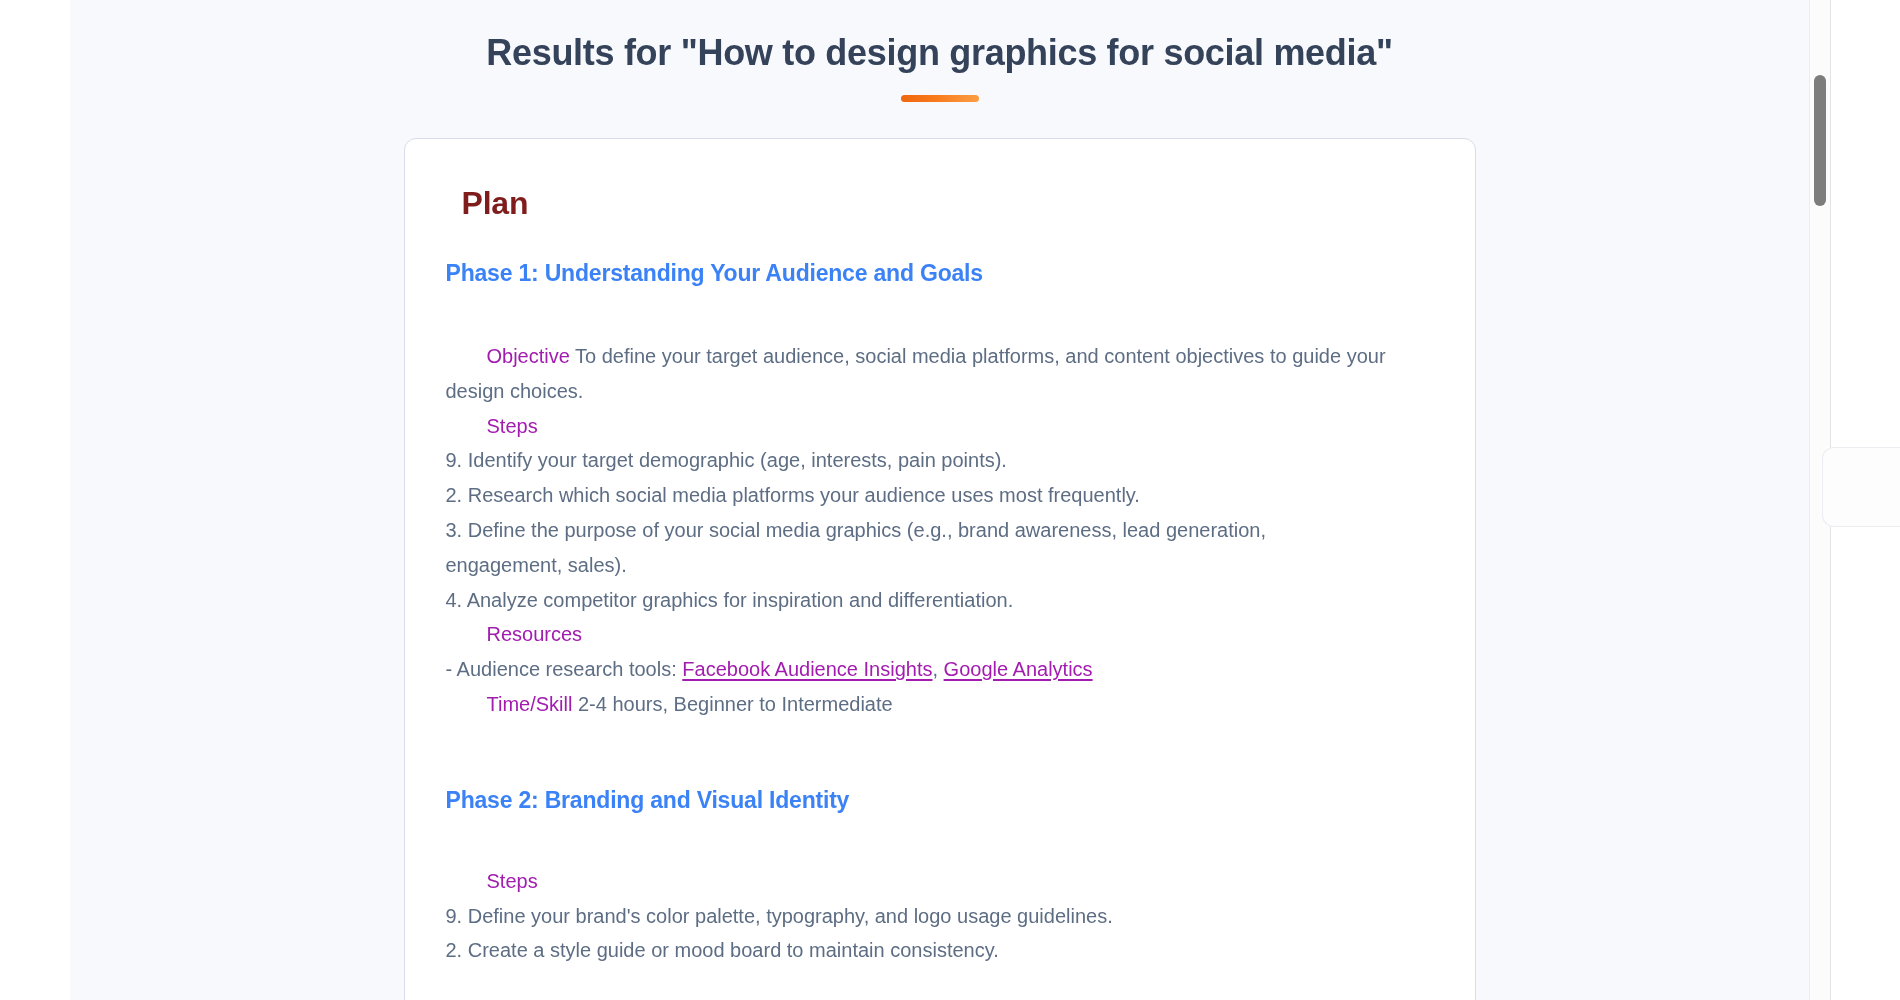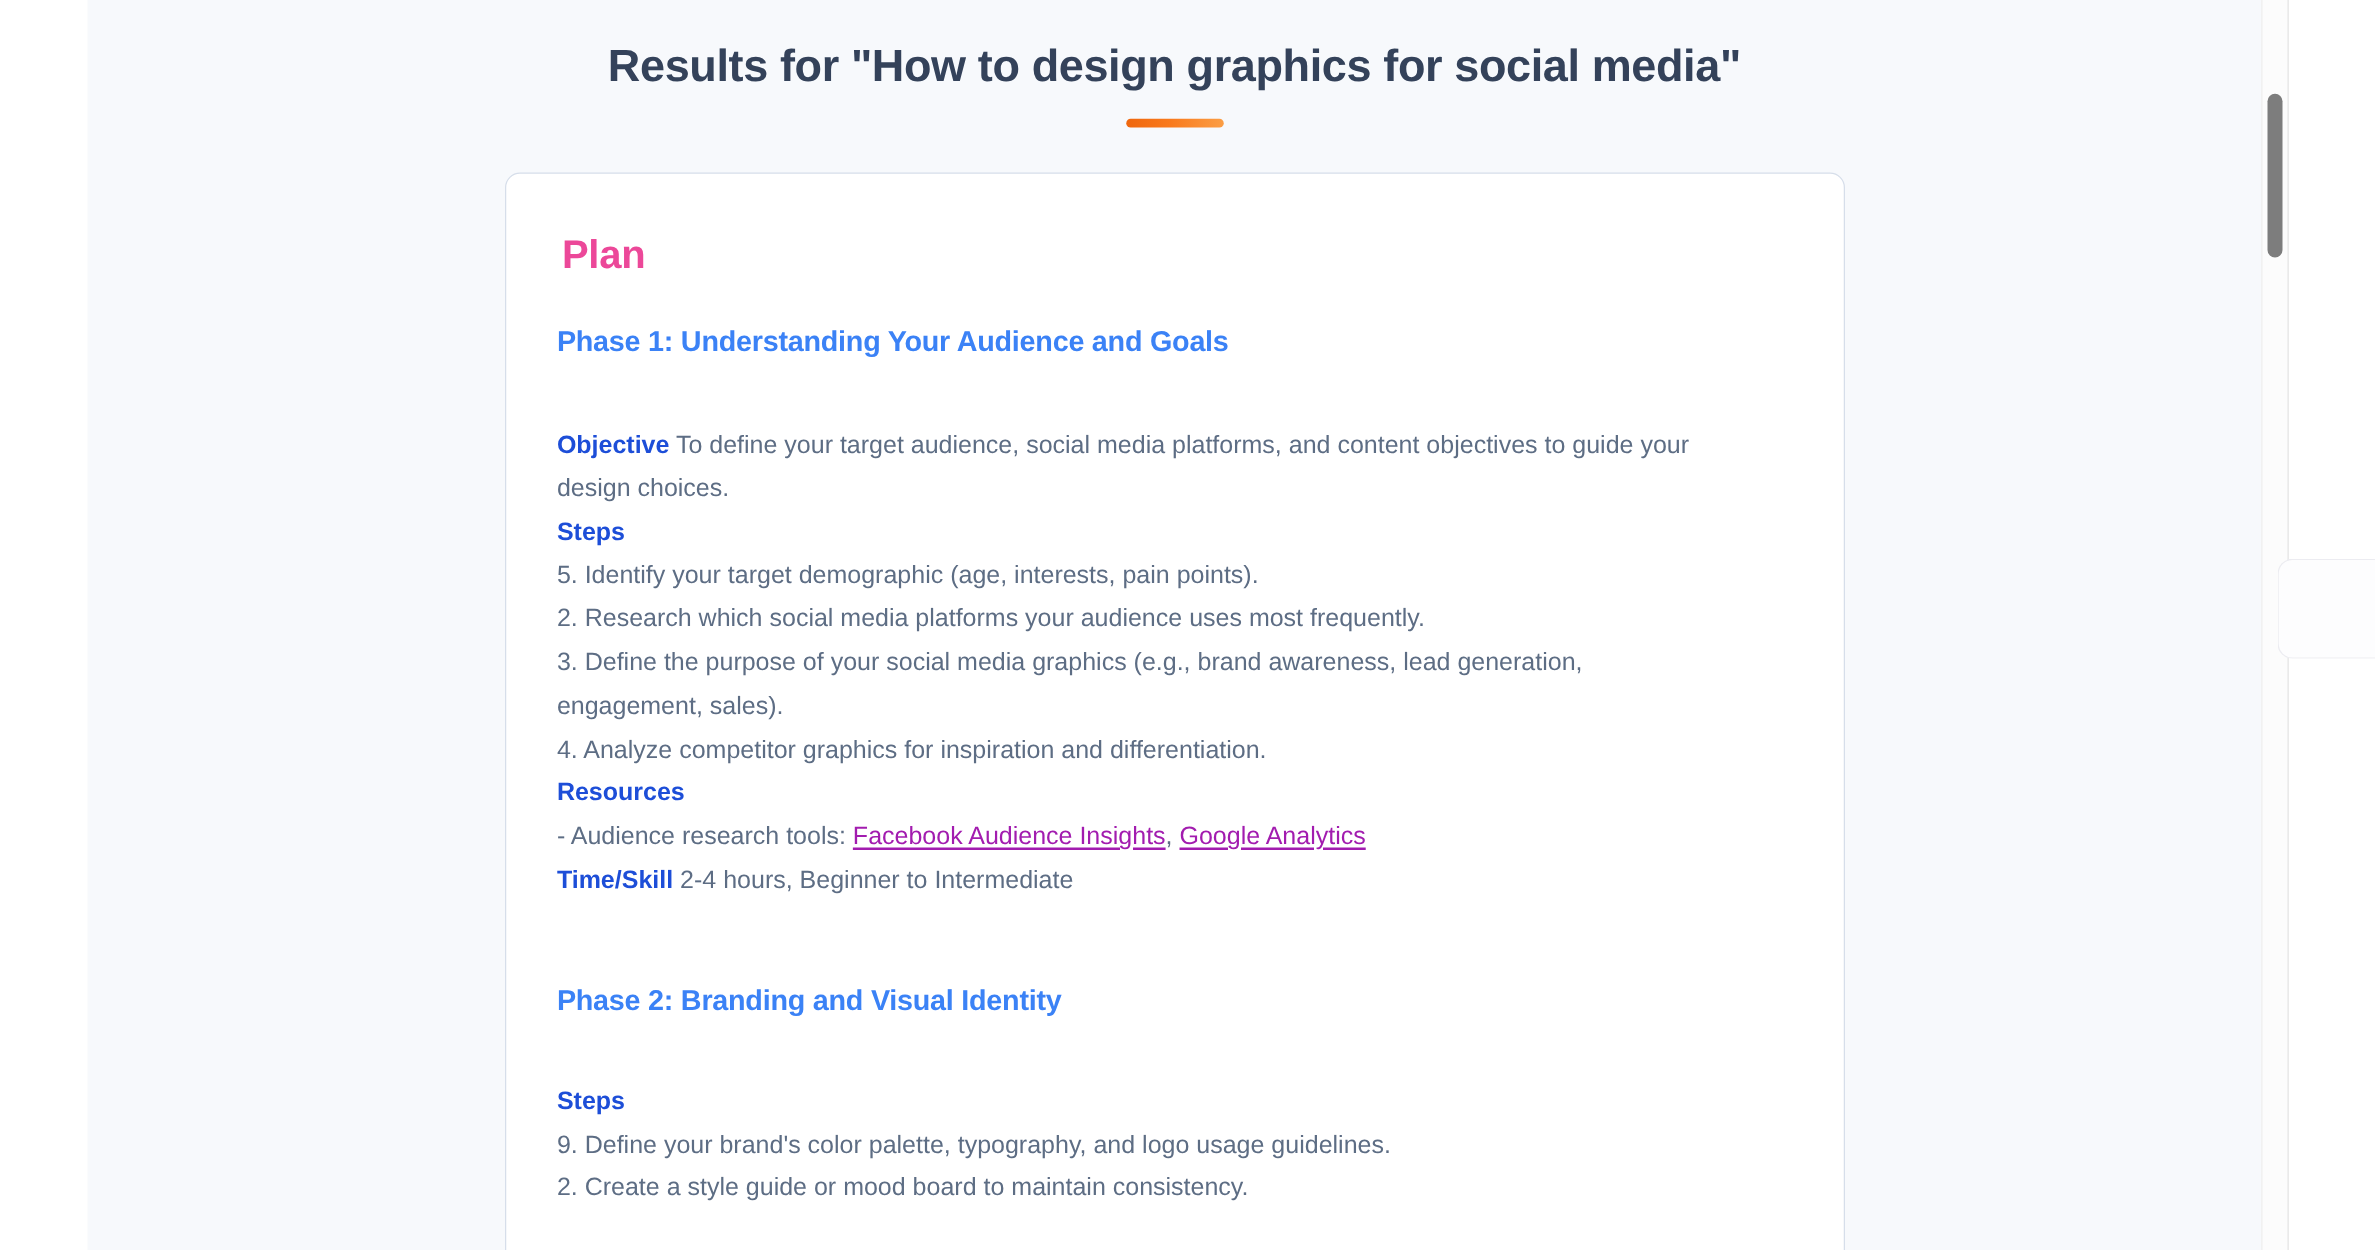--- a/index.html
+++ b/index.html
@@ -20,35 +20,35 @@
   .title-divider{
     width:78px;height:7px;border-radius:4px;margin:24px auto 0;
     background:linear-gradient(90deg,#ef670e 0%,#f97a1d 45%,#fb9e45 100%);
   }
   .plan-card{
     box-sizing:border-box;width:1072px;margin:36px auto 0;
     background:#ffffff;border:1.5px solid #d6deea;border-radius:12px;
     padding:47px 41px 70px;
   }
   .plan-heading{
-    margin:0 4px 38px;font-size:32px;line-height:35px;font-weight:700;
-    color:#ec4899;letter-spacing:-0.2px;
+    margin:0 16px 38px;font-size:32px;line-height:35px;font-weight:700;
+    color:#7f1d1d;letter-spacing:-0.2px;
   }
   .phase{margin:0;}
   .phase + .phase{margin-top:64px;}
   .phase-title{
     margin:0 0 52px;font-size:23px;line-height:28px;font-weight:700;
     color:#3b82f6;letter-spacing:-0.2px;
   }
   .phase:nth-child(2) .phase-title{margin-bottom:50px;}
   .phase-body{
     font-size:20px;line-height:34.8px;color:#5d6d84;
   }
   .phase-body .line{white-space:pre-wrap;}
-  .phase-body strong{color:#1d4ed8;font-weight:700;}
+  .phase-body strong{color:#a21caf;font-weight:400;margin-left:41px;}
   .phase-body a{
     color:#a21caf;text-decoration:underline;text-underline-offset:3px;
     cursor:pointer;
   }
   .scroll-track{
     position:absolute;left:1809px;top:0;width:20px;height:1000px;
     background:#fcfcfc;border-left:1px solid #ededed;border-right:1px solid #e4e4e4;
   }
   .scroll-thumb{
     position:absolute;left:1814px;top:75px;width:12px;height:131px;
@@ -69,21 +69,21 @@
 
   <div class="plan-card">
     <h2 class="plan-heading">Plan</h2>
     <div>
         <section class="phase">
           <h3 class="phase-title">Phase 1: Understanding Your Audience and Goals</h3>
           <div class="phase-body">
             <div class="line"><strong>Objective</strong> To define your target audience, social media platforms, and content objectives to guide your
 design choices.</div>
             <div class="line"><strong>Steps</strong></div>
-            <div class="line">5. Identify your target demographic (age, interests, pain points).</div>
+            <div class="line">9. Identify your target demographic (age, interests, pain points).</div>
             <div class="line">2. Research which social media platforms your audience uses most frequently.</div>
             <div class="line">3. Define the purpose of your social media graphics (e.g., brand awareness, lead generation,
 engagement, sales).</div>
             <div class="line">4. Analyze competitor graphics for inspiration and differentiation.</div>
             <div class="line"><strong>Resources</strong></div>
             <div class="line">- Audience research tools: <a>Facebook Audience Insights</a>, <a>Google Analytics</a></div>
             <div class="line"><strong>Time/Skill</strong> 2-4 hours, Beginner to Intermediate</div>
           </div>
         </section>
         <section class="phase">

